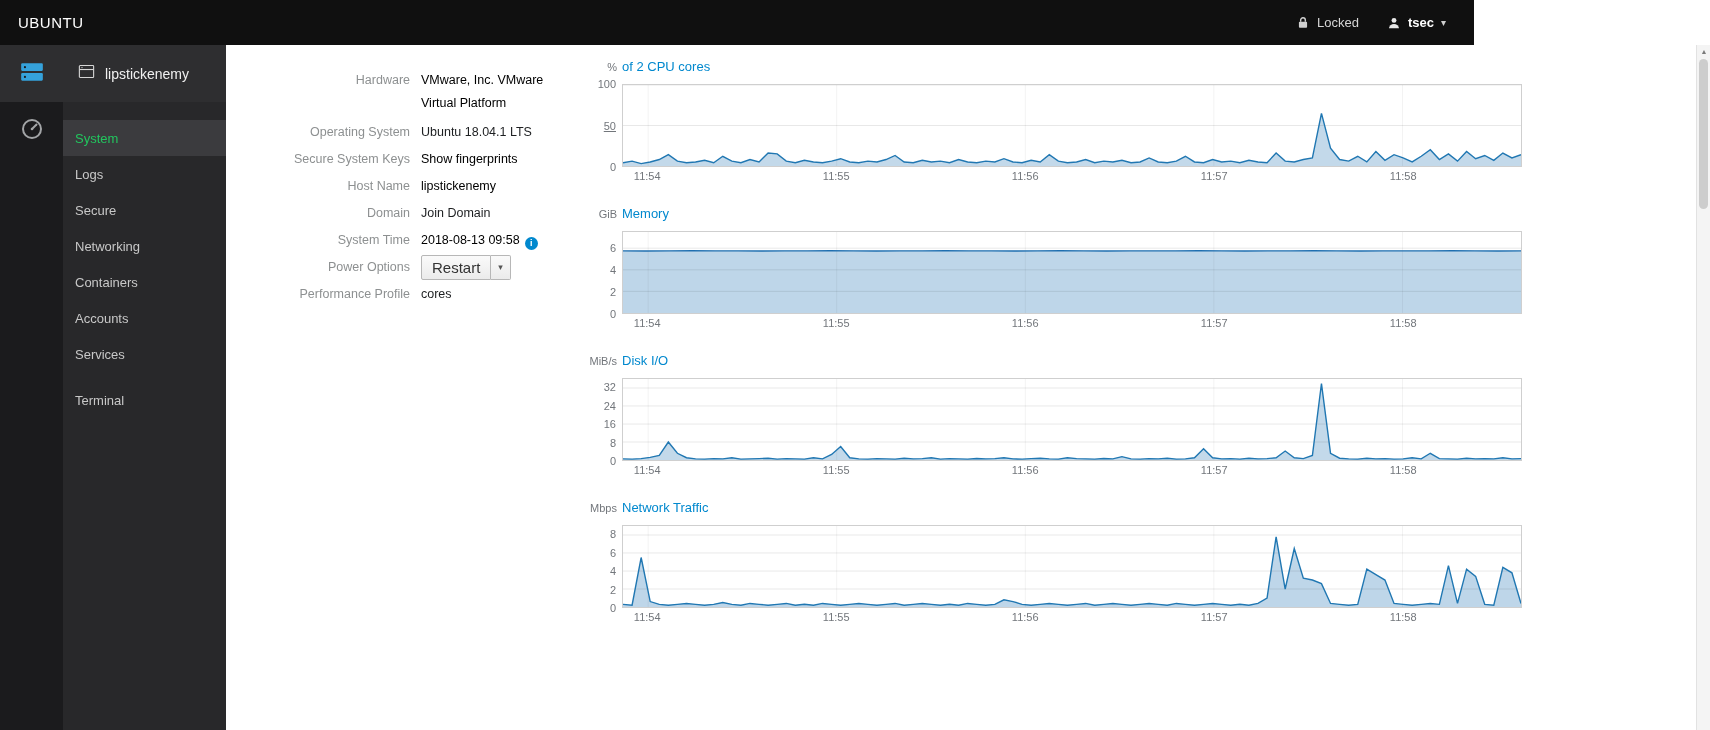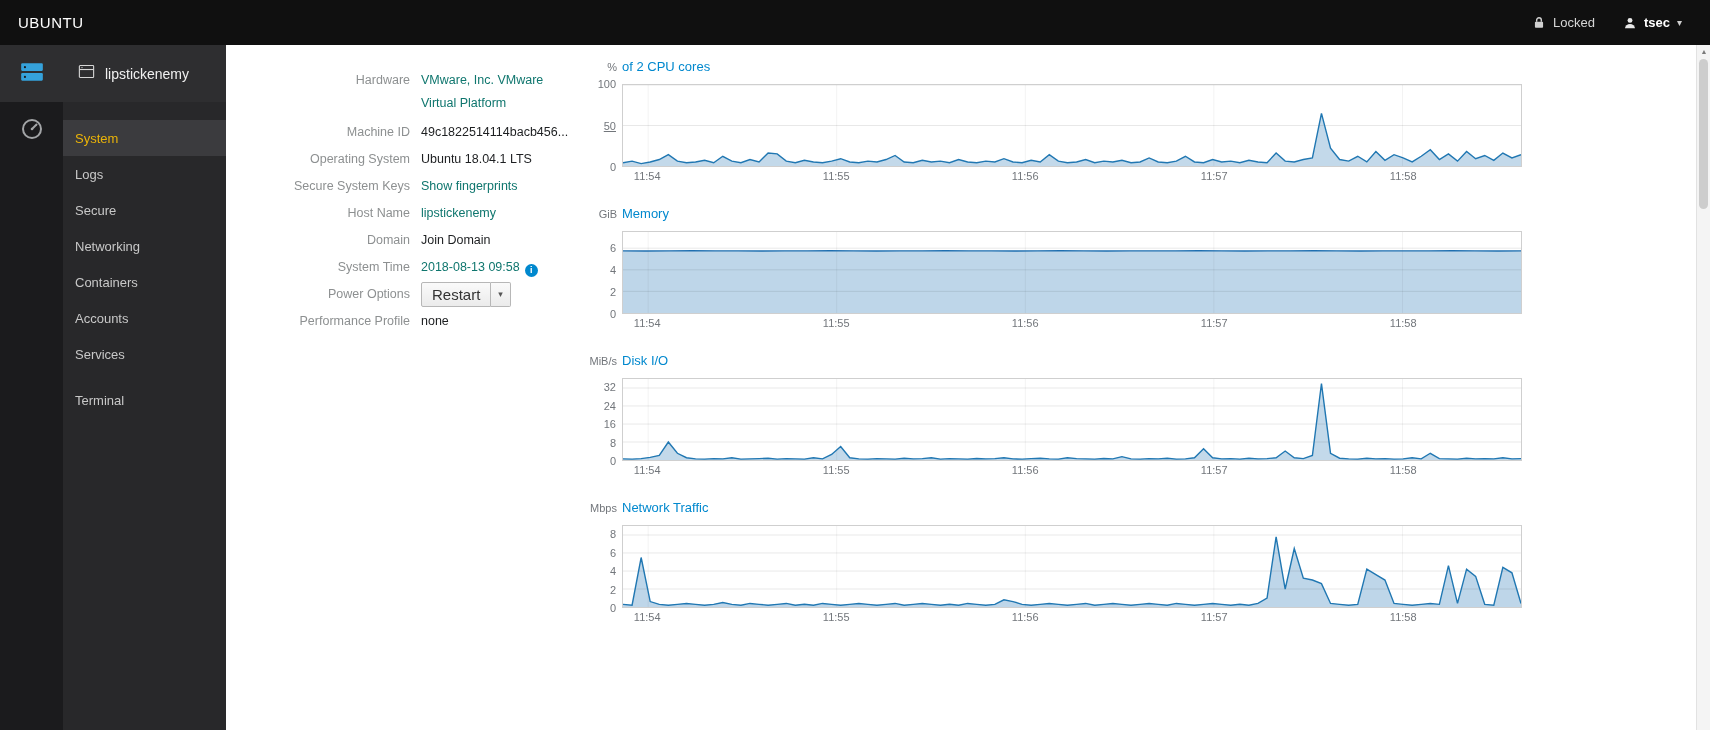--- a/index.html
+++ b/index.html
@@ -1,20 +1,20 @@
 <!DOCTYPE html>
 <html><head>
 <meta charset="utf-8">
 <style>
   * { box-sizing: border-box; margin: 0; padding: 0; }
   html,body { width:1710px; height:730px; overflow:hidden; background:#fff;
     font-family:"Liberation Sans", sans-serif; }
 
   
-  .topbar { position:absolute; left:0; top:0; width:1710px; height:45px;
+  .topbar { position:absolute; left:0; top:0; width:1474px; height:45px;
     background:#101010; display:flex; align-items:center; justify-content:space-between; z-index:5; }
   .brand { color:#fff; font-size:15px; letter-spacing:.5px; padding-left:18px; }
   .topbar-right { display:flex; align-items:center; gap:28px; padding-right:28px; }
   .tb-item { display:flex; align-items:center; gap:7px; color:#d6d6d6; font-size:13px; cursor:pointer; }
   .tb-item.user { color:#fff; font-weight:bold; }
   .tb-item .caret { font-size:10px; color:#cfcfcf; font-weight:normal; }
   .tb-icon { width:14px; height:14px; display:inline-block; }
 
   
   .iconstrip { position:absolute; left:0; top:45px; width:63px; height:685px; background:#1b1b1d; }
@@ -22,33 +22,33 @@
   .strip-tile.active { background:#2e2e30; }
 
   
   .sidenav { position:absolute; left:63px; top:45px; width:163px; height:685px; background:#28282a; }
   .host-header { height:57px; background:#2e2e30; display:flex; align-items:center; gap:9px;
     padding-left:14px; cursor:pointer; }
   .host-name { color:#f0f0f0; font-size:14px; }
   nav { padding-top:18px; }
   .nav-item { height:36px; display:flex; align-items:center; padding-left:12px;
     color:#c8c8c8; font-size:13px; cursor:pointer; }
-  .nav-item.active { background:#3b3b3e; color:#eab308; }
+  .nav-item.active { background:#3b3b3e; color:#22c55e; }
   .nav-item.gap { margin-top:10px; }
 
   
   .main { position:absolute; left:226px; top:45px; width:1470px; height:685px; background:#fff; }
 
   
   .info { position:absolute; left:56px; top:24px; width:440px; }
   .info-row { display:flex; align-items:center; height:27px; font-size:12.5px; }
   .info-row.tall { height:50px; align-items:flex-start; }
   .info-label { width:128px; text-align:right; color:#8d9091; flex-shrink:0; line-height:23px; }
   .info-value { margin-left:11px; color:#1d1f21; line-height:23px; }
-  a.link { color:#0f766e; text-decoration:none; display:inline-block; }
+  a.link { color:#000000; text-decoration:none; display:inline-block; }
   .info-row.tall a.link { display:block; }
   .info-icon { display:inline-block; width:13px; height:13px; border-radius:50%;
     background:#0088ce; color:#fff; font-size:9px; font-weight:bold; text-align:center;
     line-height:13px; margin-left:5px; vertical-align:-2px; }
   .btn-group { display:inline-flex; }
   .btn { font-family:"Liberation Sans",sans-serif; font-size:15px; color:#333;
     background:linear-gradient(#fafafa,#ebebeb); border:1px solid #b7b7b7;
     padding:3px 10px; cursor:pointer; border-radius:2px 0 0 2px; }
   .btn-caret { border-left:none; padding:3px 7px; border-radius:0 2px 2px 0; font-size:9px; color:#555; }
 
@@ -150,24 +150,20 @@
 
   <div class="info">
     <div class="info-row tall">
       <div class="info-label">Hardware</div>
       <div class="info-value">
         <a class="link" href="#">VMware, Inc. VMware</a>
         <a class="link" href="#">Virtual Platform</a>
       </div>
     </div>
     <div class="info-row">
-      <div class="info-label">Machine ID</div>
-      <div class="info-value">49c1822514114bacb456...</div>
-    </div>
-    <div class="info-row">
       <div class="info-label">Operating System</div>
       <div class="info-value">Ubuntu 18.04.1 LTS</div>
     </div>
     <div class="info-row">
       <div class="info-label">Secure System Keys</div>
       <div class="info-value"><a class="link" href="#">Show fingerprints</a></div>
     </div>
     <div class="info-row">
       <div class="info-label">Host Name</div>
       <div class="info-value"><a class="link" href="#">lipstickenemy</a></div>
@@ -186,21 +182,21 @@
       <div class="info-label">Power Options</div>
       <div class="info-value">
         <span class="btn-group">
           <button class="btn">Restart</button>
           <button class="btn btn-caret">▾</button>
         </span>
       </div>
     </div>
     <div class="info-row">
       <div class="info-label">Performance Profile</div>
-      <div class="info-value">none</div>
+      <div class="info-value">cores</div>
     </div>
   </div>
 
   <div class="charts">
 
     <div class="chart-block">
       <div class="chart-header">
         <span class="chart-unit">%</span>
         <a class="chart-title" href="#">of 2 CPU cores</a>
       </div>

